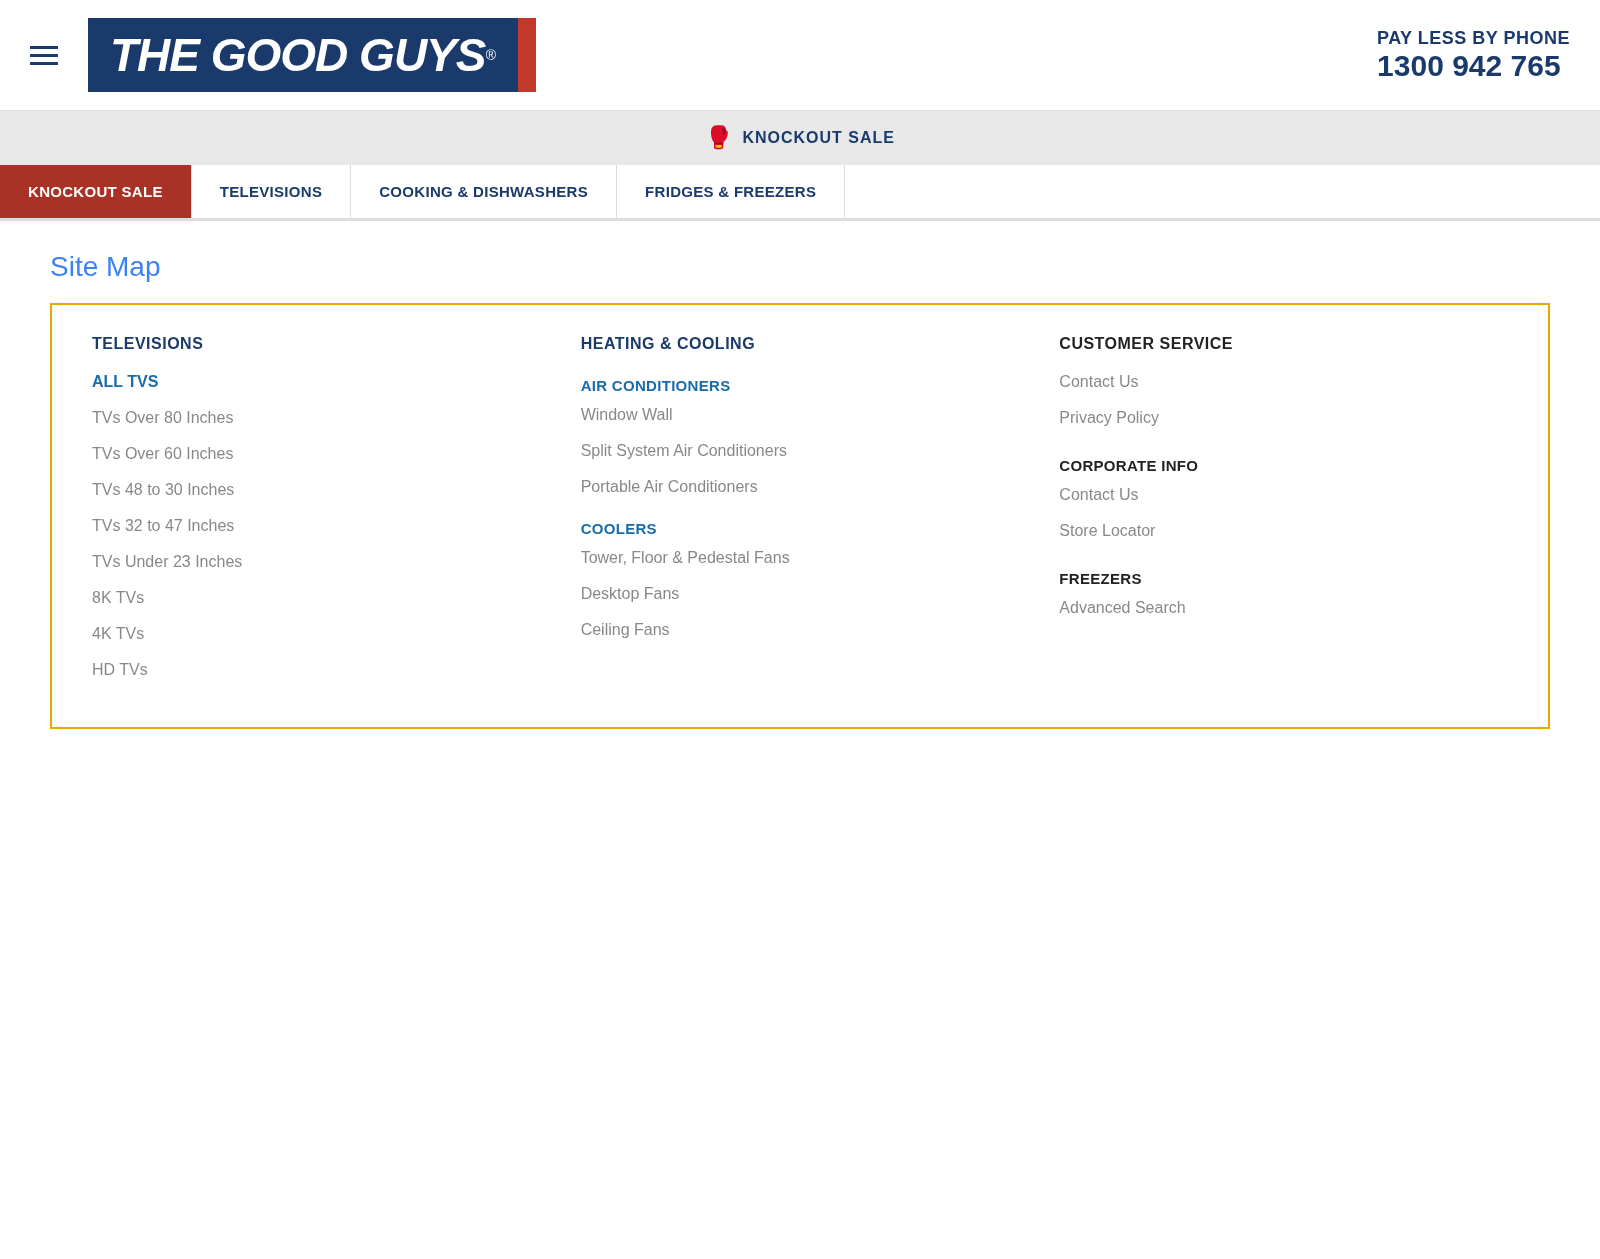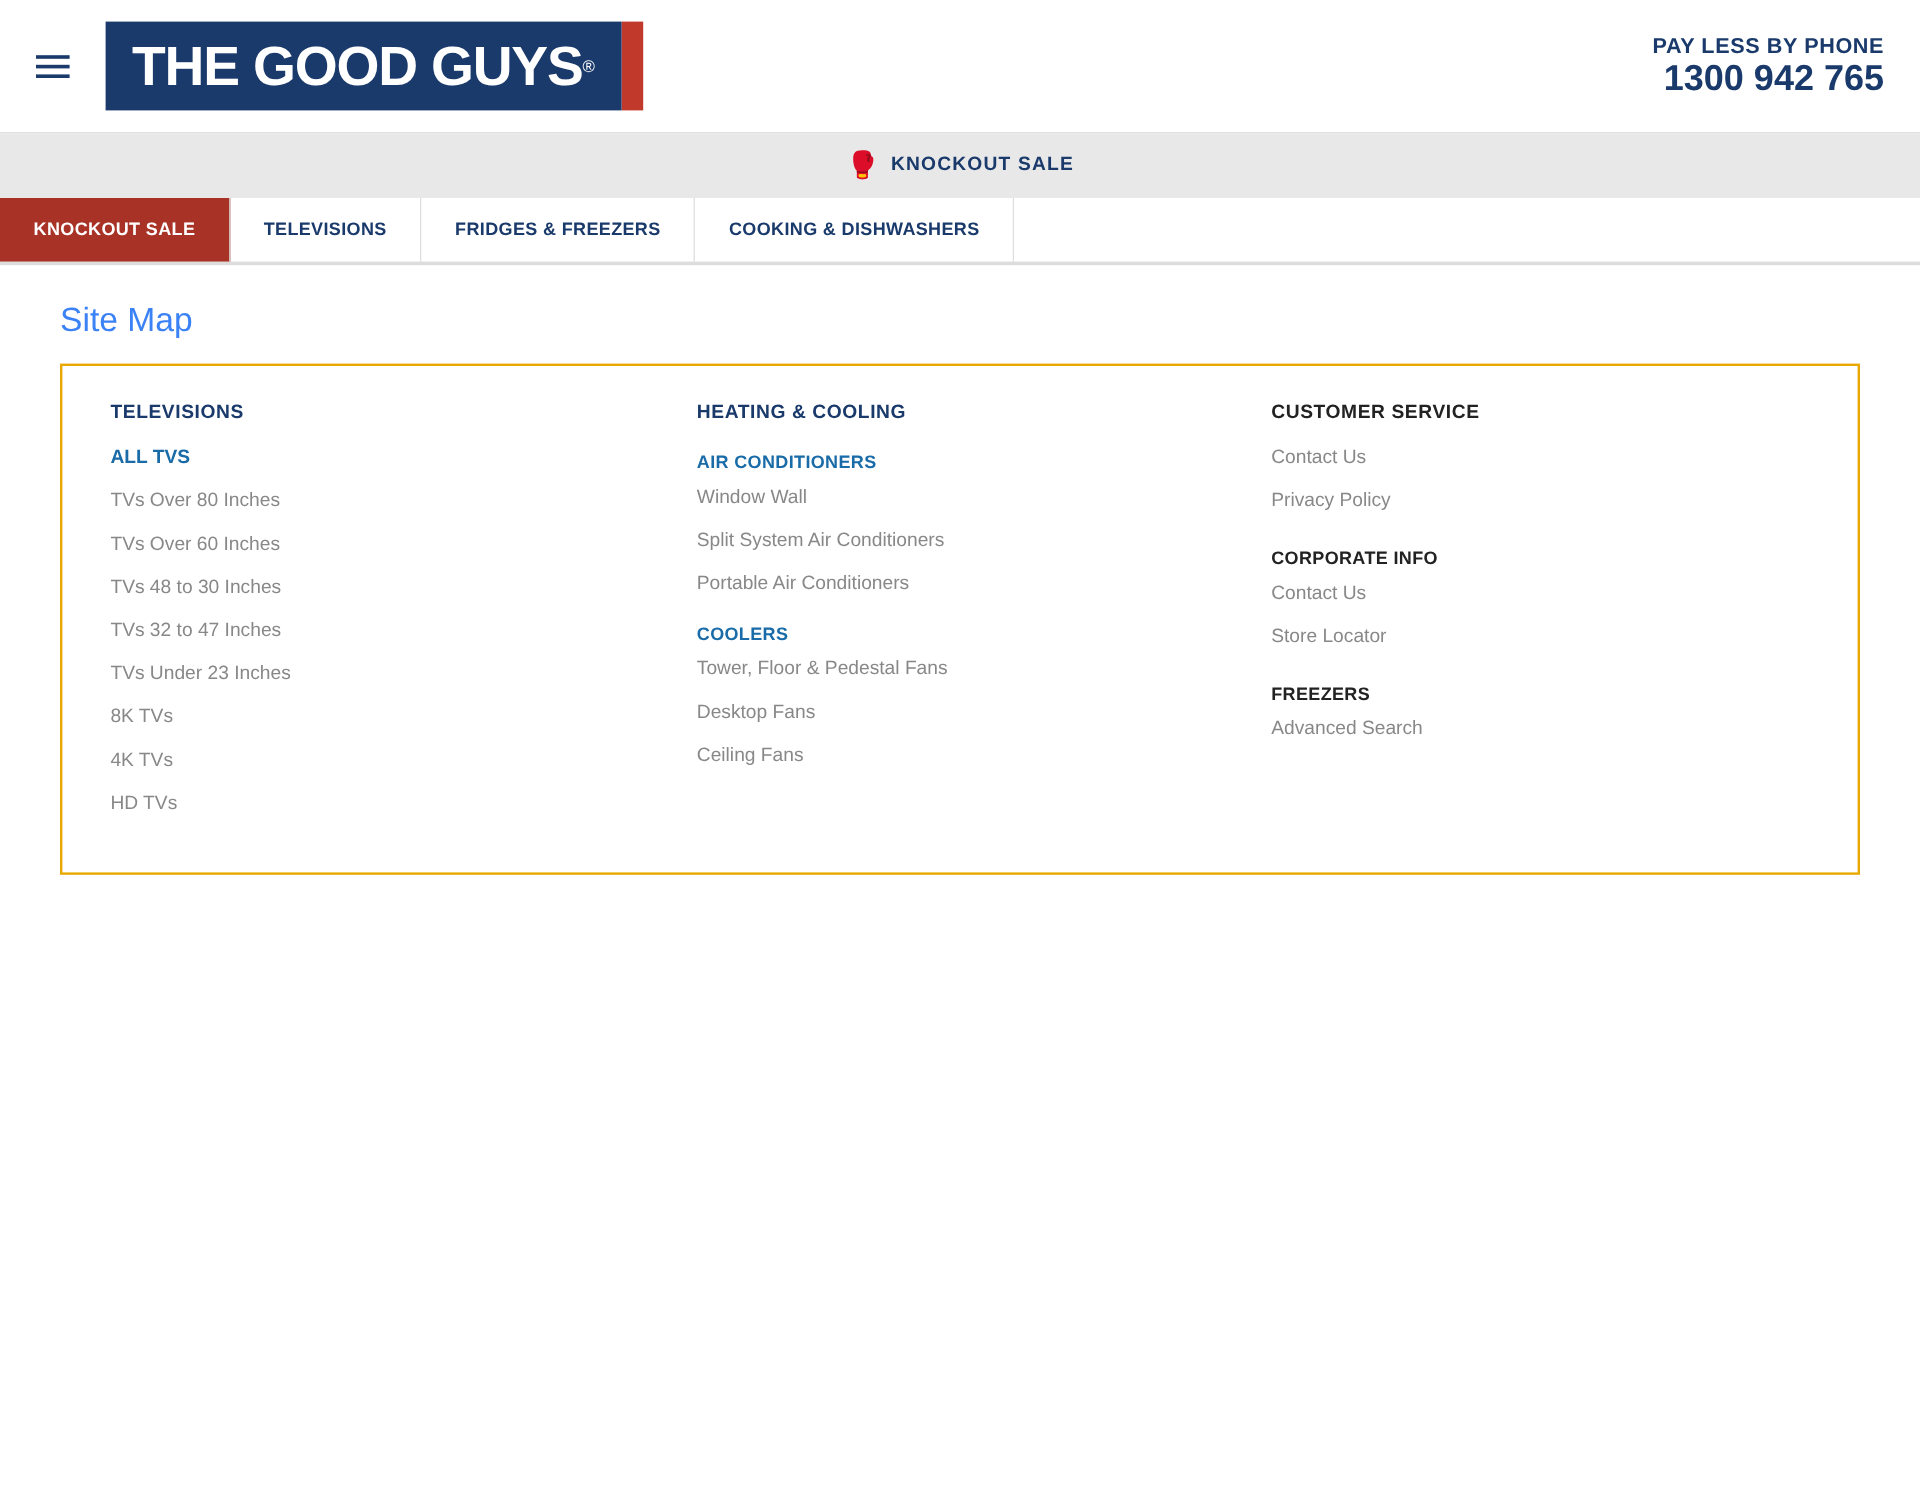--- a/index.html
+++ b/index.html
@@ -23,20 +23,21 @@
     .hamburger span {
       display: block;
       width: 28px;
       height: 3px;
       background: #1a3a6b;
     }
     .logo-container {
       display: flex;
       align-items: center;
       margin-right: auto;
+      font-style: italic;
     }
     .logo-box {
       background: #1a3a6b;
       padding: 14px 22px;
       display: flex;
       align-items: center;
       position: relative;
     }
     .logo-text {
       color: #fff;
@@ -61,21 +62,20 @@
     .pay-less {
       font-size: 18px;
       font-weight: 700;
       color: #1a3a6b;
       letter-spacing: 0.5px;
     }
     .phone-number {
       font-size: 30px;
       font-weight: 700;
       color: #1a3a6b;
-      text-align: right;
     }
 
     
     .promo-bar {
       background: #e8e8e8;
       text-align: center;
       padding: 14px;
       display: flex;
       align-items: center;
       justify-content: center;
@@ -202,24 +202,24 @@
 </div>
 
 <div class="nav-bar">
   <div class="nav-item active">
     <span>KNOCKOUT SALE</span>
   </div>
   <div class="nav-item">
     <span>TELEVISIONS</span>
   </div>
   <div class="nav-item">
+    <span>COOKING &amp; DISHWASHERS</span>
+  </div>
+  <div class="nav-item">
     <span>FRIDGES &amp; FREEZERS</span>
-  </div>
-  <div class="nav-item">
-    <span>COOKING &amp; DISHWASHERS</span>
   </div>
 </div>
 
 <div class="main-content">
   <h1 class="page-title">Site Map</h1>
 
   <div class="sitemap-container">
     <div class="sitemap-grid">
 
       <div class="sitemap-column">

